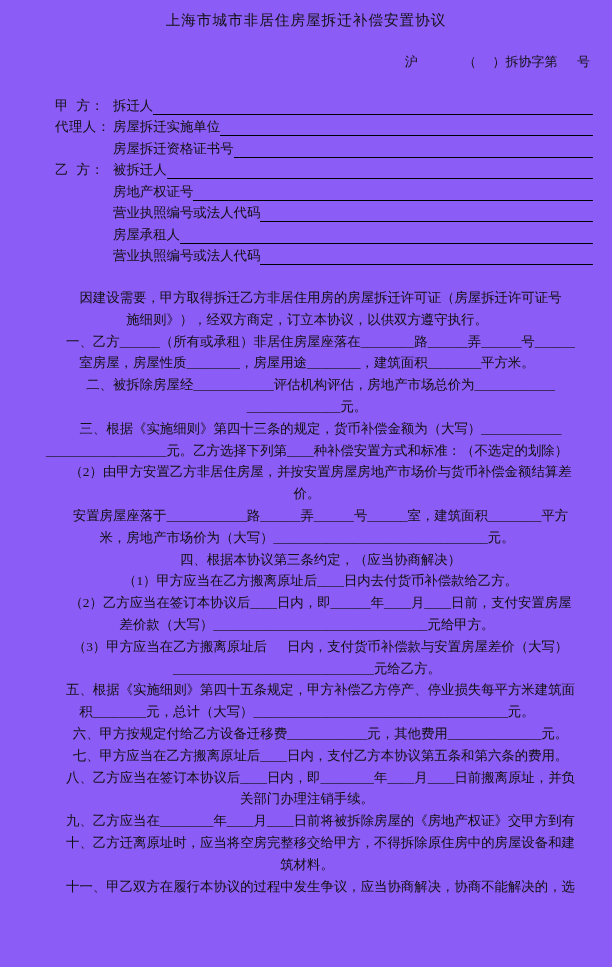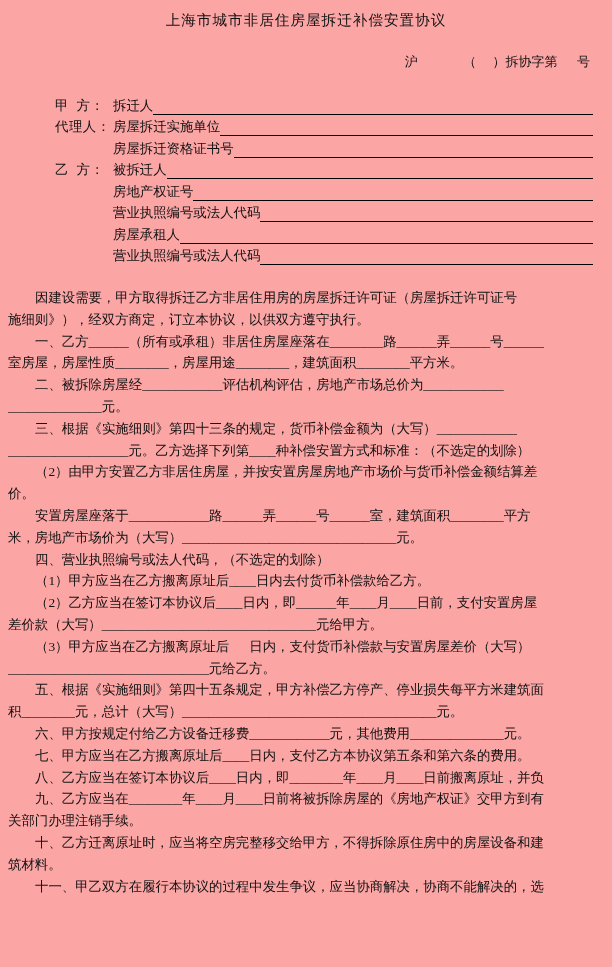--- a/index.html
+++ b/index.html
@@ -1,34 +1,34 @@
 <!DOCTYPE html>
 <html><head>
 <meta charset="utf-8">
 <style>
   html,body{margin:0;padding:0;background:#e9e9e9;}
   .page{
-    width:612px;height:967px;margin:0 auto;background:#fca5a5;color:#111;
+    width:612px;height:967px;margin:0 auto;background:#8b5cf6;color:#111;
     font-family:"Liberation Serif","DejaVu Serif",serif;
     font-size:13.4px;overflow:hidden;box-sizing:border-box;position:relative;
   }
   .title{
     text-align:center;padding-top:11px;font-size:14.6px;letter-spacing:1px;
     white-space:pre;
   }
   .docno{
     text-align:right;padding-right:22px;margin-top:23px;white-space:pre;
     font-size:13px;
   }
   .parties{margin:22px 19px 0 55px;font-family:Liberation Serif, serif;}
   .prow{display:flex;align-items:flex-end;height:21.5px;}
   .plabel{flex:none;width:58px;white-space:pre;letter-spacing:.5px;}
   .pfield{flex:none;white-space:pre;}
   .fill{flex:1;border-bottom:1px solid #000;align-self:stretch;}
-  .body{margin:24px 6px 0 8px;}
+  .body{margin:24px 6px 0 8px;text-align:center;}
   .line{height:21.8px;white-space:pre;overflow:hidden;}
   .line.ind{padding-left:27px;}
 </style>
 </head>
 <body>
 
 <div class="page">
   <div class="title">上海市城市非居住房屋拆迁补偿安置协议</div>
   <div class="docno">沪              （     ）拆协字第      号</div>
   <div class="parties" id="parties">
@@ -79,30 +79,30 @@
       <div class="line ind">一、乙方______（所有或承租）非居住房屋座落在________路______弄______号______</div>
       <div class="line">室房屋，房屋性质________，房屋用途________，建筑面积________平方米。</div>
       <div class="line ind">二、被拆除房屋经____________评估机构评估，房地产市场总价为____________</div>
       <div class="line">______________元。</div>
       <div class="line ind">三、根据《实施细则》第四十三条的规定，货币补偿金额为（大写）____________</div>
       <div class="line">__________________元。乙方选择下列第____种补偿安置方式和标准：（不选定的划除）</div>
       <div class="line ind">（2）由甲方安置乙方非居住房屋，并按安置房屋房地产市场价与货币补偿金额结算差</div>
       <div class="line">价。</div>
       <div class="line ind">安置房屋座落于____________路______弄______号______室，建筑面积________平方</div>
       <div class="line">米，房地产市场价为（大写）________________________________元。</div>
-      <div class="line ind">四、营业执照编号或法人代码，（不选定的划除）</div>
+      <div class="line ind">四、根据本协议第三条约定，（应当协商解决）</div>
       <div class="line ind">（1）甲方应当在乙方搬离原址后____日内去付货币补偿款给乙方。</div>
       <div class="line ind">（2）乙方应当在签订本协议后____日内，即______年____月____日前，支付安置房屋</div>
       <div class="line">差价款（大写）________________________________元给甲方。</div>
       <div class="line ind">（3）甲方应当在乙方搬离原址后      日内，支付货币补偿款与安置房屋差价（大写）</div>
       <div class="line">______________________________元给乙方。</div>
       <div class="line ind">五、根据《实施细则》第四十五条规定，甲方补偿乙方停产、停业损失每平方米建筑面</div>
       <div class="line">积________元，总计（大写）______________________________________元。</div>
       <div class="line ind">六、甲方按规定付给乙方设备迁移费____________元，其他费用______________元。</div>
       <div class="line ind">七、甲方应当在乙方搬离原址后____日内，支付乙方本协议第五条和第六条的费用。</div>
       <div class="line ind">八、乙方应当在签订本协议后____日内，即________年____月____日前搬离原址，并负</div>
+      <div class="line">关部门办理注销手续。</div>
       <div class="line ind">九、乙方应当在________年____月____日前将被拆除房屋的《房地产权证》交甲方到有</div>
-      <div class="line">关部门办理注销手续。</div>
       <div class="line ind">十、乙方迁离原址时，应当将空房完整移交给甲方，不得拆除原住房中的房屋设备和建</div>
       <div class="line">筑材料。</div>
       <div class="line ind">十一、甲乙双方在履行本协议的过程中发生争议，应当协商解决，协商不能解决的，选</div>
     </div>
 </div>
 
 </body></html>

